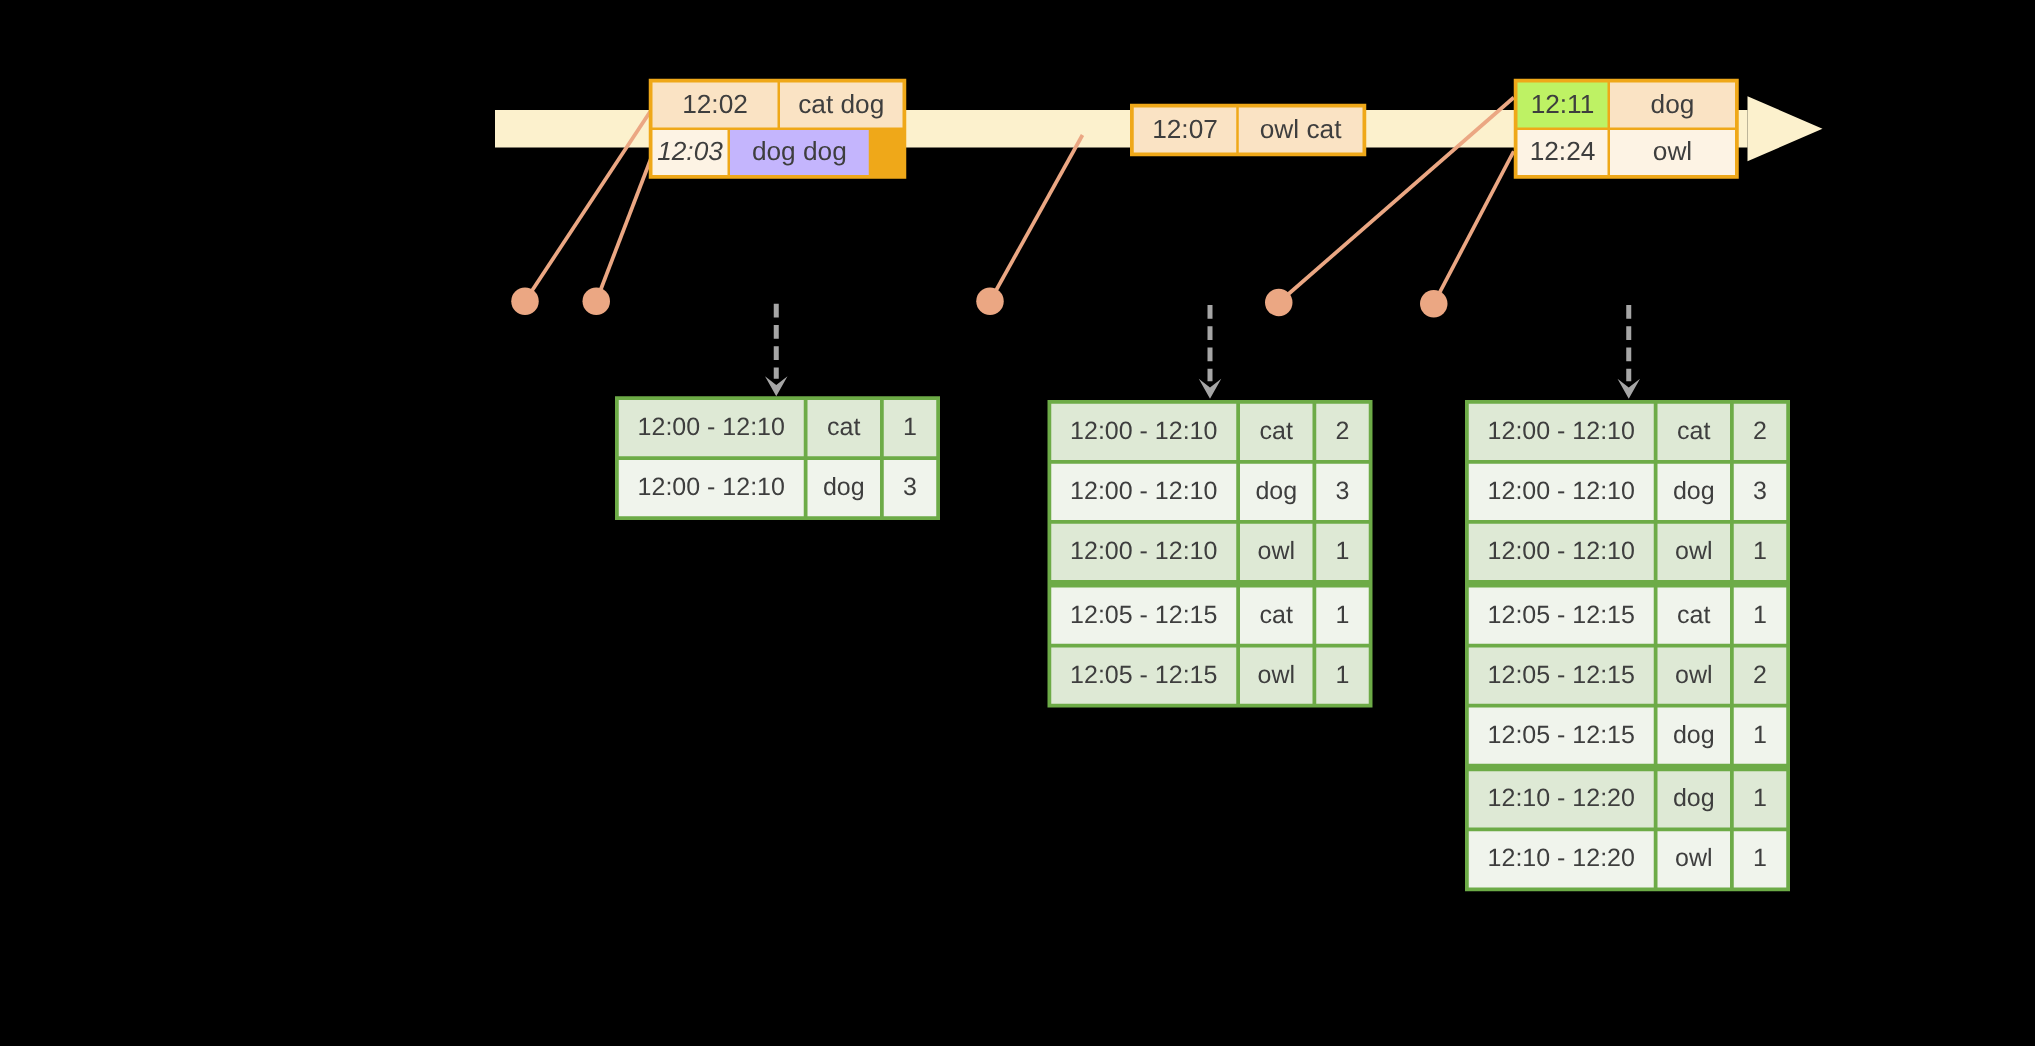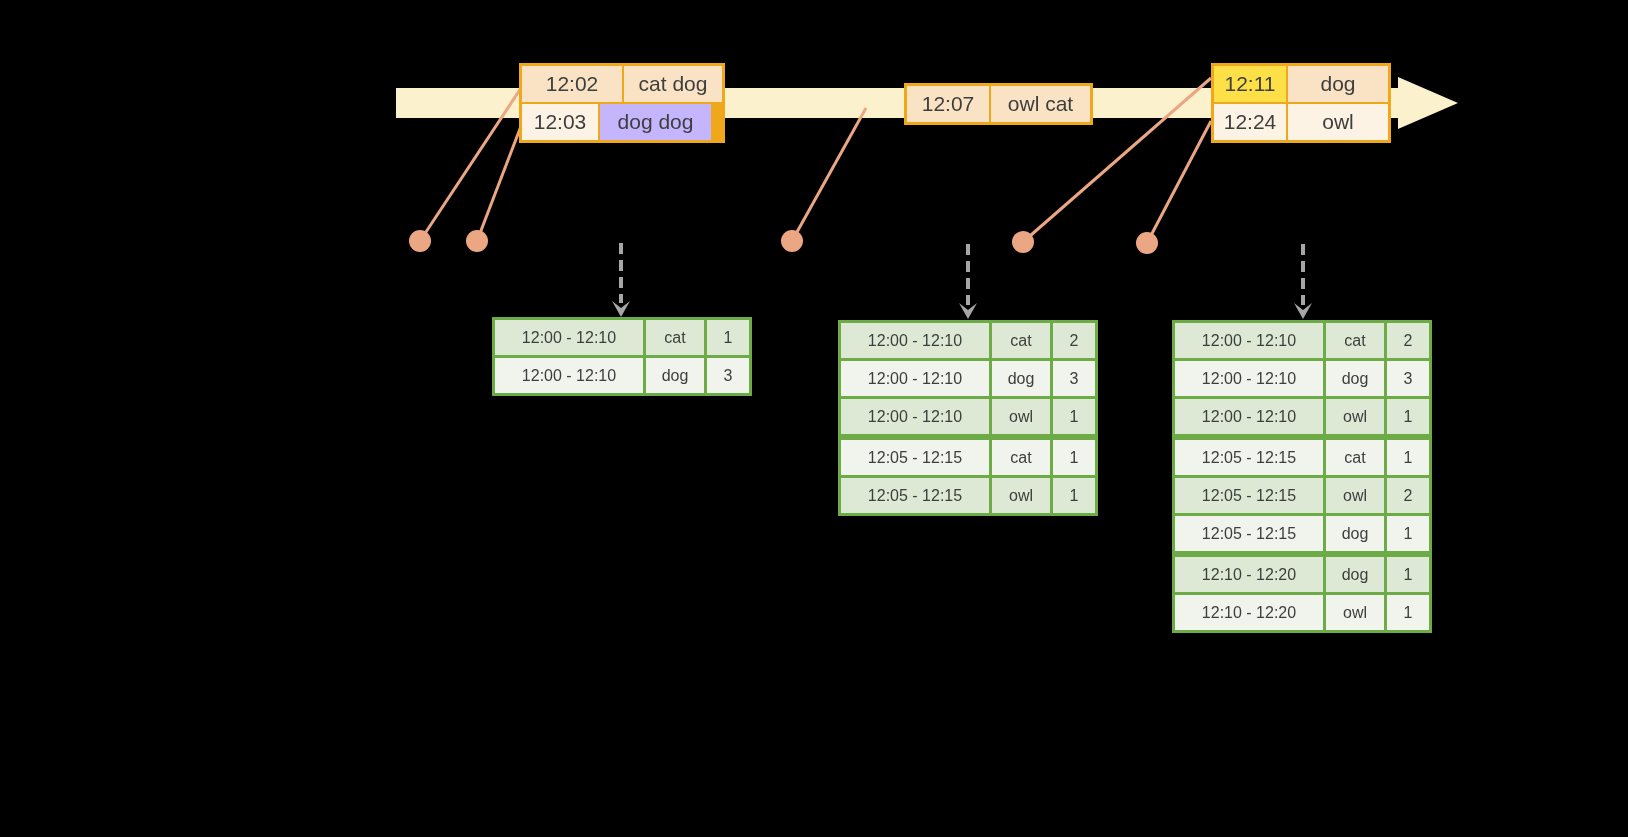--- a/index.html
+++ b/index.html
@@ -8,21 +8,21 @@
     font-family:"Liberation Sans",sans-serif;overflow:hidden;
   }
   #layer-svg{position:absolute;left:0;top:0;}
   #tables-layer{position:absolute;left:0;top:0;width:100%;height:100%;}
   .event-table{position:absolute;padding:3px;display:flex;flex-direction:column;gap:2px;}
   .event-table .trow{display:flex;gap:2px;}
   .result-table{position:absolute;padding:3px;display:flex;flex-direction:column;gap:6px;}
   .rgroup{display:flex;flex-direction:column;gap:3px;}
   .result-table .trow{display:flex;gap:3px;}
   .cell{height:36px;display:flex;align-items:center;justify-content:center;font-size:21px;}
-  .rcell{height:35px;font-size:16px;}
+  .rcell{height:45px;font-size:20px;}
 </style>
 </head>
 <body>
 
 <div class="canvas" style="color: rgb(62, 62, 62); background: rgb(0, 0, 0);">
   <svg id="layer-svg" width="1628" height="837" viewBox="0 0 1628 837">
       <rect x="396" y="88" width="1002" height="30" fill="#FCF1CD"></rect>
       <polygon points="1398,77 1458,103 1398,129" fill="#FCF1CD"></polygon>
       <line x1="521" y1="88" x2="420" y2="241" stroke="#EBA783" stroke-width="3"></line>
       <line x1="523" y1="121" x2="477" y2="241" stroke="#EBA783" stroke-width="3"></line>
@@ -41,33 +41,33 @@
       <line x1="1303" y1="244" x2="1303" y2="305" stroke="#A6A6A6" stroke-width="4" stroke-dasharray="11 6"></line>
       <polygon points="1294,303 1303,319 1312,303 1303,310" fill="#A6A6A6"></polygon>
     </svg>
   <div id="tables-layer">
       <div class="event-table" style="left: 519px; top: 63px; background: rgb(239, 168, 25);">
         <div class="trow">
           <div class="cell" style="width: 100px; background: rgb(250, 227, 196);">12:02</div>
           <div class="cell" style="width: 98px; background: rgb(250, 227, 196);">cat dog</div>
         </div>
         <div class="trow">
-          <div class="cell" style="width: 76px; background: rgb(253, 243, 228);">12:03</div>
+          <div class="cell" style="width: 60px; background: rgb(253, 243, 228); font-style: italic;">12:03</div>
           <div class="cell" style="width: 111px; background: #c4b5fd;">dog dog</div>
         </div>
       </div>
       <div class="event-table" style="left: 904px; top: 83px; background: rgb(239, 168, 25);">
         <div class="trow">
           <div class="cell" style="width: 82px; background: rgb(250, 227, 196);">12:07</div>
           <div class="cell" style="width: 99px; background: rgb(250, 227, 196);">owl cat</div>
         </div>
       </div>
       <div class="event-table" style="left: 1211px; top: 63px; background: rgb(239, 168, 25);">
         <div class="trow">
-          <div class="cell" style="width: 72px; background: #fde047;">12:11</div>
+          <div class="cell" style="width: 72px; background: #bef264;">12:11</div>
           <div class="cell" style="width: 100px; background: rgb(250, 227, 196);">dog</div>
         </div>
         <div class="trow">
           <div class="cell" style="width: 72px; background: rgb(253, 243, 228);">12:24</div>
           <div class="cell" style="width: 100px; background: rgb(253, 243, 228);">owl</div>
         </div>
       </div>
       <div class="result-table" style="left: 492px; top: 317px; background: rgb(109, 171, 71);">
         <div class="rgroup">
           <div class="trow">

